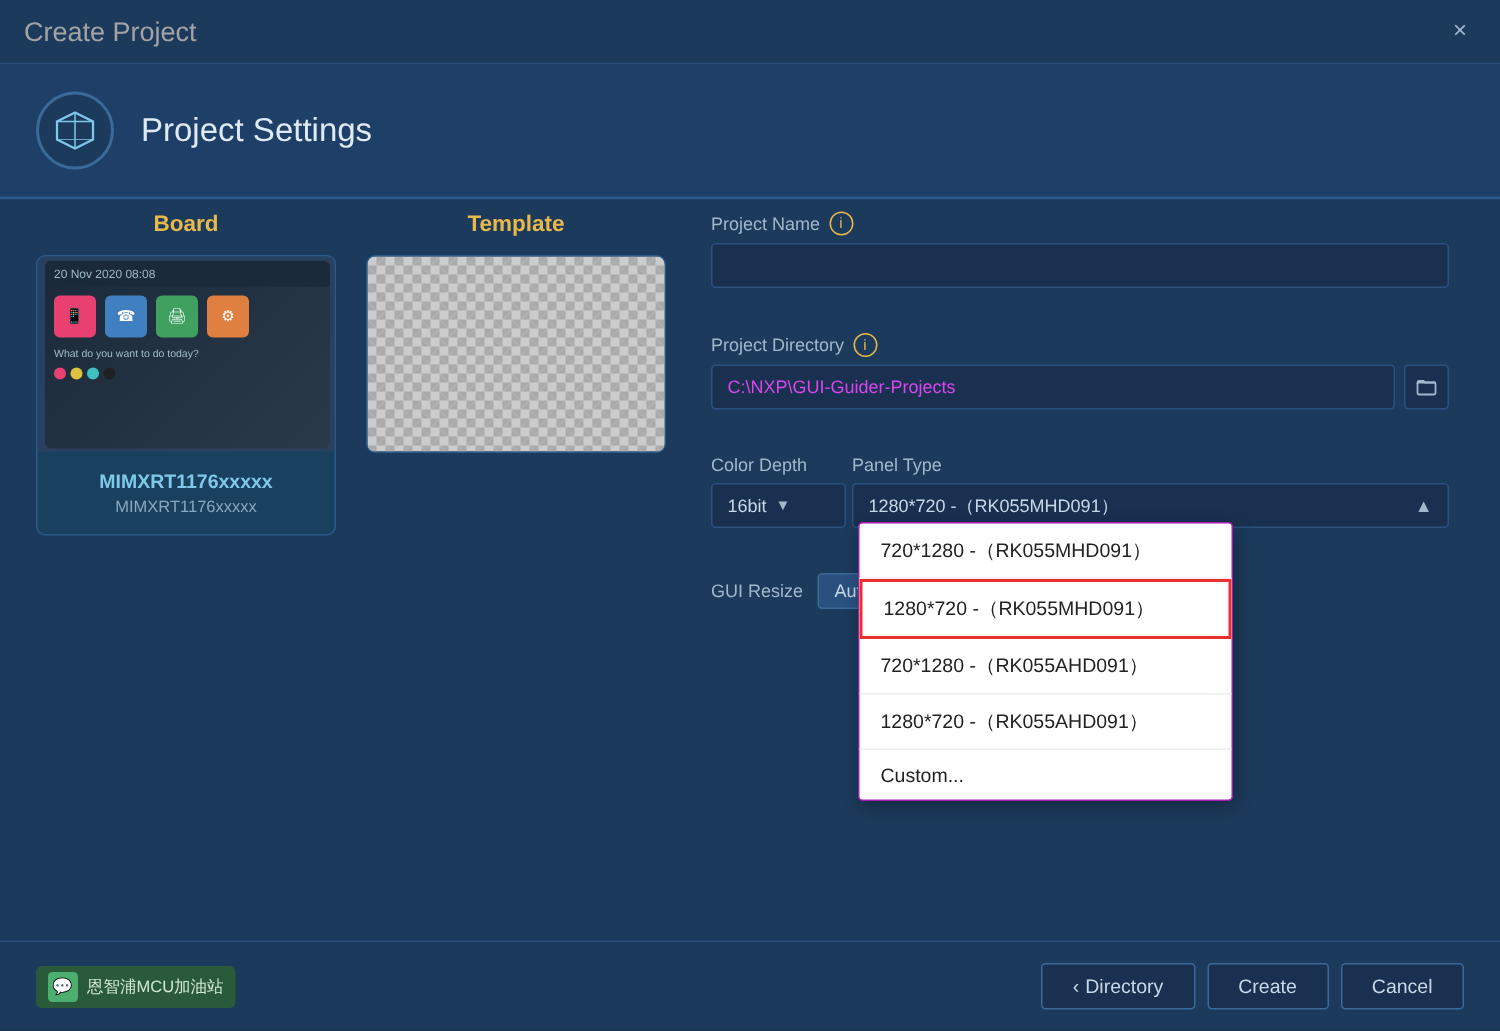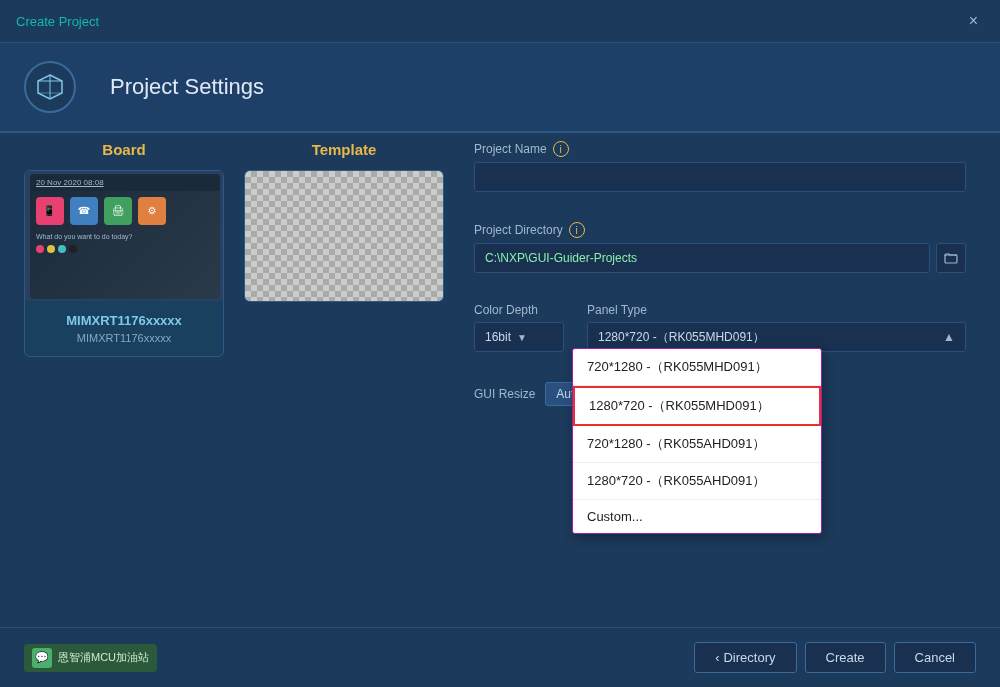--- a/index.html
+++ b/index.html
@@ -23,37 +23,37 @@
     }
     .title-bar {
       background: #1c3a5c;
       border-bottom: 1px solid #2a4f7a;
       padding: 10px 16px;
       display: flex;
       align-items: center;
       justify-content: space-between;
     }
     .title-bar-text {
-      color: #14b8a6;
-      font-size: 13px;
+      color: #a3a3a3;
+      font-size: 18px;
     }
     .close-btn {
       color: #a0b8cc;
       font-size: 16px;
       cursor: pointer;
       background: none;
       border: none;
       padding: 2px 6px;
     }
     .header {
       background: #1e4068;
       padding: 18px 24px;
       display: flex;
       align-items: center;
-      gap: 34px;
+      gap: 18px;
       border-bottom: 2px solid #2a5a8a;
     }
     .header-icon {
       width: 52px;
       height: 52px;
       border-radius: 50%;
       background: #1c3a5c;
       border: 2px solid #3a6a9a;
       display: flex;
       align-items: center;
@@ -117,21 +117,20 @@
       position: relative;
       overflow: hidden;
     }
     .board-preview-header {
       background: #1a2a3a;
       padding: 4px 6px;
       display: flex;
       gap: 4px;
       font-size: 8px;
       color: #a0b8cc;
-      text-decoration: underline;
     }
     .board-preview-icons {
       display: flex;
       gap: 6px;
       padding: 6px;
     }
     .mini-icon {
       width: 28px;
       height: 28px;
       border-radius: 4px;
@@ -233,42 +232,42 @@
     .dir-row {
       display: flex;
       gap: 6px;
       align-items: center;
     }
     .dir-input {
       flex: 1;
       background: #1a3050;
       border: 1px solid #2a5080;
       border-radius: 3px;
-      color: #86efac;
+      color: #d946ef;
       padding: 6px 10px;
       font-size: 12px;
       height: 30px;
       outline: none;
     }
     .dir-btn {
       width: 30px;
       height: 30px;
       background: #1a3050;
       border: 1px solid #2a5080;
       border-radius: 3px;
       color: #a0b8cc;
       cursor: pointer;
       display: flex;
       align-items: center;
       justify-content: center;
       font-size: 14px;
     }
     .row-two-cols {
       display: flex;
-      gap: 23px;
+      gap: 4px;
     }
     .col-label {
       color: #a0b8cc;
       font-size: 12px;
       margin-bottom: 5px;
     }
     .select-btn {
       height: 30px;
       background: #1a3050;
       border: 1px solid #2a5080;

